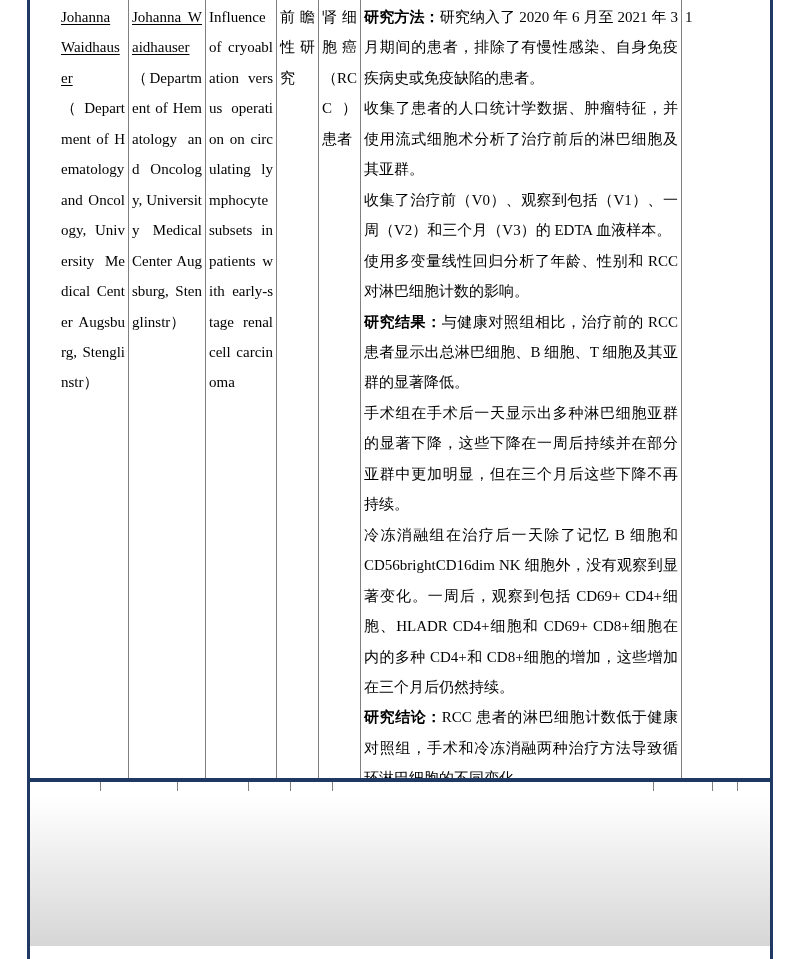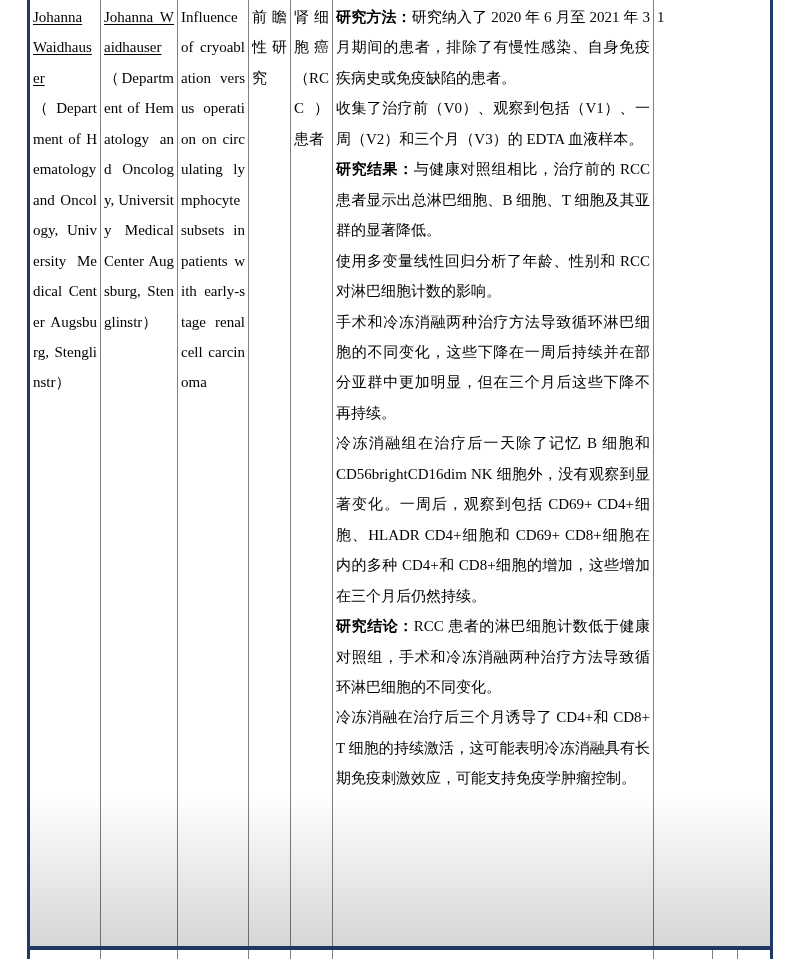--- a/index.html
+++ b/index.html
@@ -18,22 +18,23 @@
     border-left:3px solid var(--outer-border);
     border-right:3px solid var(--outer-border);
     box-sizing:border-box;
   }
   .trow{
     display:grid;
     grid-template-columns:71px 77px 71px 42px 42px 321px 59px 25px 32px;
     box-sizing:border-box;
   }
   .trow.main{
-    height:950px;
+    height:782px;
     border-bottom:4px solid var(--outer-border);
+    padding-left:28px;
   }
   .trow.next{height:9px;}
   .cell{
     border-right:1px solid var(--inner-border);
     box-sizing:border-box;
     padding:2px 3px 0 3px;
     font-size:15px;
     line-height:30.45px;
     text-align:justify;
     overflow:hidden;
@@ -79,24 +80,25 @@
     <div class="cell">
       <span>前瞻性研究</span>
     </div>
 
     <div class="cell ba">
       <span>肾细胞癌（RCC）患者</span>
     </div>
 
     <div class="cell content">
       <p><b>研究方法：</b><span>研究纳入了 2020 年 6 月至 2021 年 3 月期间的患者，排除了有慢性感染、自身免疫疾病史或免疫缺陷的患者。</span></p>
+      <p><b></b><span>收集了患者的人口统计学数据、肿瘤特征，并使用流式细胞术分析了治疗前后的淋巴细胞及其亚群。</span></p>
       <p><b></b><span>收集了治疗前（V0）、观察到包括（V1）、一周（V2）和三个月（V3）的 EDTA 血液样本。</span></p>
+      <p><b></b><span>使用多变量线性回归分析了年龄、性别和 RCC 对淋巴细胞计数的影响。</span></p>
       <p><b>研究结果：</b><span>与健康对照组相比，治疗前的 RCC 患者显示出总淋巴细胞、B 细胞、T 细胞及其亚群的显著降低。</span></p>
-      <p><b></b><span>使用多变量线性回归分析了年龄、性别和 RCC 对淋巴细胞计数的影响。</span></p>
-      <p><b></b><span>手术和冷冻消融两种治疗方法导致循环淋巴细胞的不同变化，这些下降在一周后持续并在部分亚群中更加明显，但在三个月后这些下降不再持续。</span></p>
+      <p><b></b><span>手术组在手术后一天显示出多种淋巴细胞亚群的显著下降，这些下降在一周后持续并在部分亚群中更加明显，但在三个月后这些下降不再持续。</span></p>
       <p><b></b><span>冷冻消融组在治疗后一天除了记忆 B 细胞和 CD56brightCD16dim NK 细胞外，没有观察到显著变化。一周后，观察到包括 CD69+ CD4+细胞、HLADR CD4+细胞和 CD69+ CD8+细胞在内的多种 CD4+和 CD8+细胞的增加，这些增加在三个月后仍然持续。</span></p>
       <p><b>研究结论：</b><span>RCC 患者的淋巴细胞计数低于健康对照组，手术和冷冻消融两种治疗方法导致循环淋巴细胞的不同变化。</span></p>
       <p><b></b><span>冷冻消融在治疗后三个月诱导了 CD4+和 CD8+ T 细胞的持续激活，这可能表明冷冻消融具有长期免疫刺激效应，可能支持免疫学肿瘤控制。</span></p>
 
     </div>
 
 
     <div class="cell">
       <span>1</span>
     </div>

